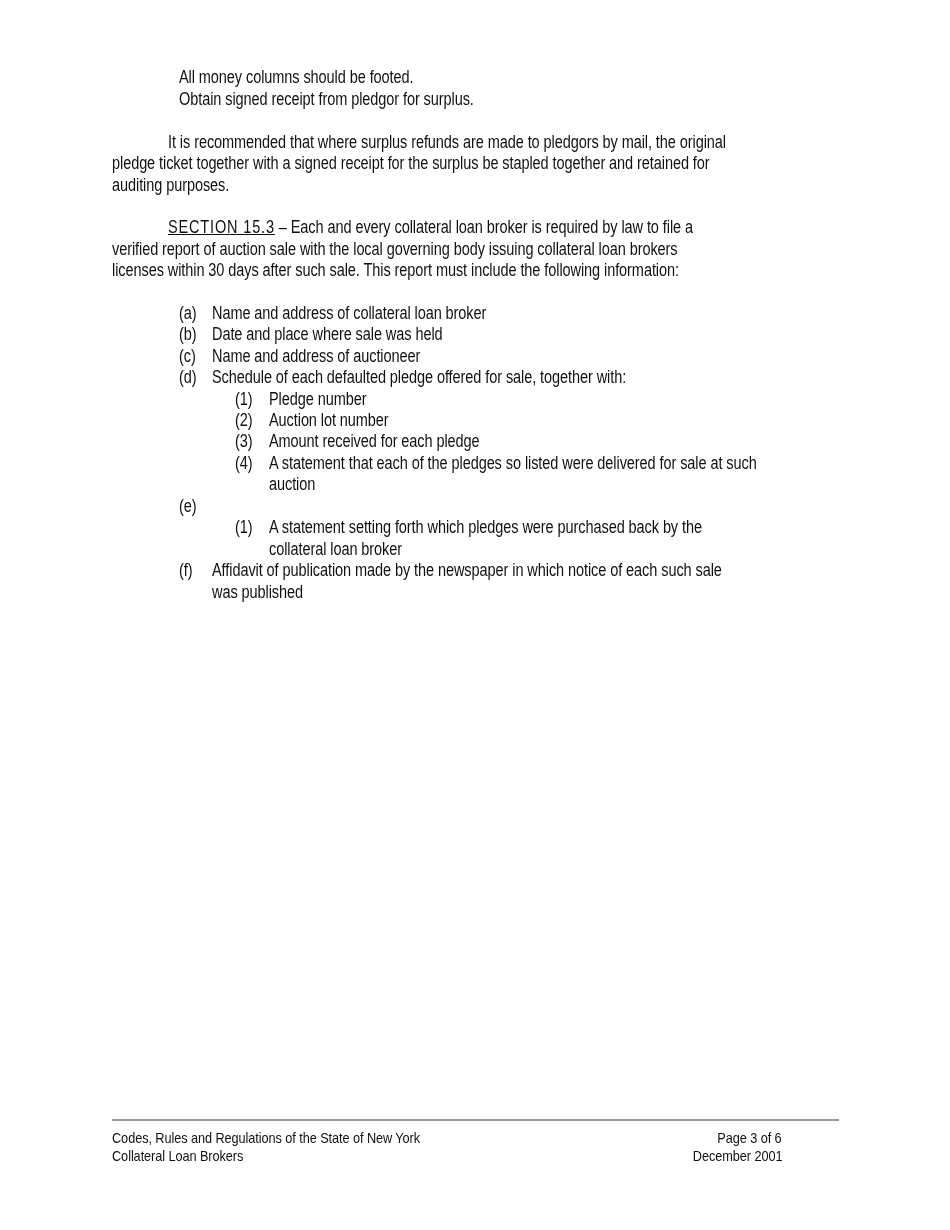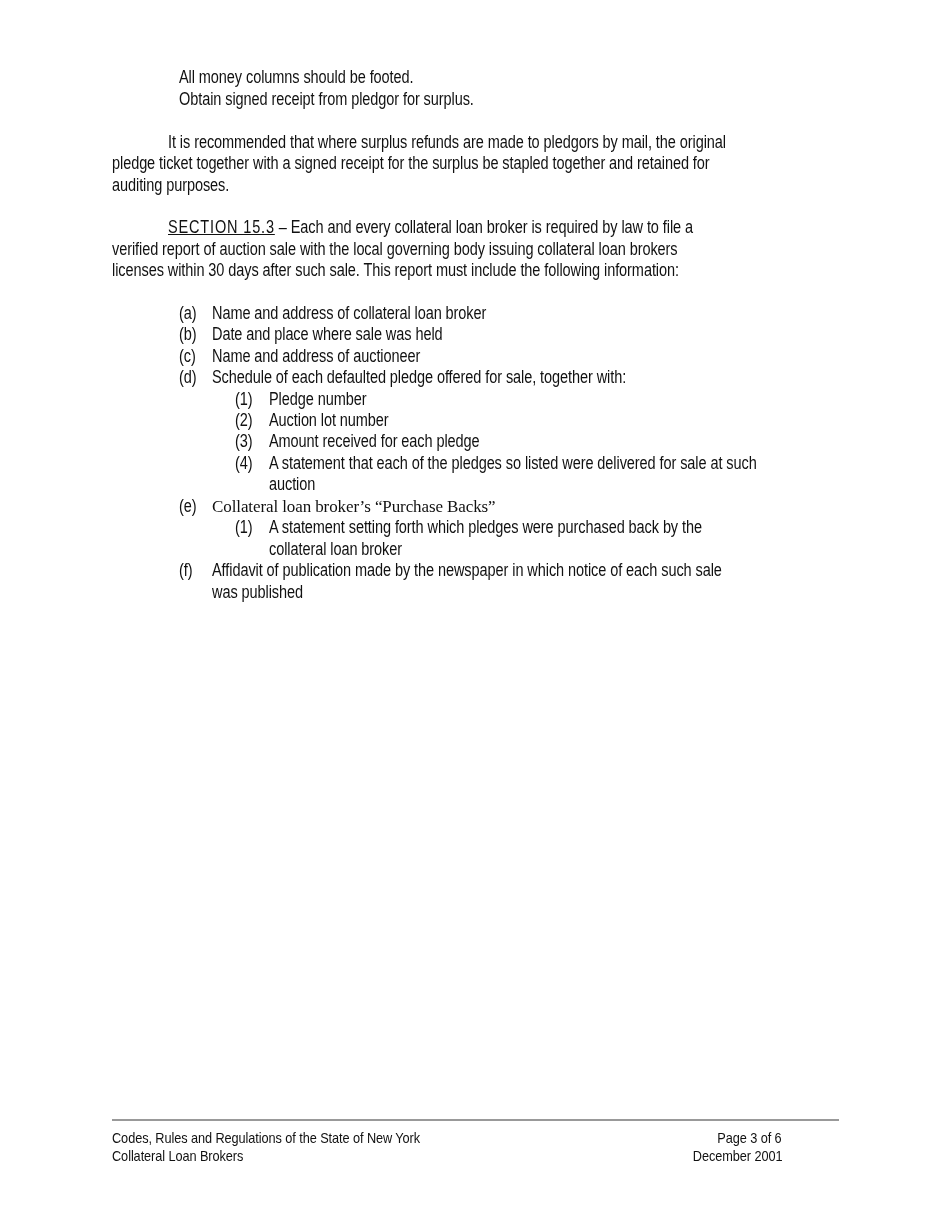--- a/index.html
+++ b/index.html
@@ -59,21 +59,20 @@
   <div class="line" style="left:269px; top:389px;">Pledge number</div>
   <div class="line" style="left:235px; top:410px;">(2)</div>
   <div class="line" style="left:269px; top:410px;">Auction lot number</div>
   <div class="line" style="left:235px; top:431px;">(3)</div>
   <div class="line" style="left:269px; top:431px;">Amount received for each pledge</div>
   <div class="line" style="left:235px; top:453px;">(4)</div>
   <div class="line" style="left:269px; top:453px;">A statement that each of the pledges so listed were delivered for sale at such</div>
   <div class="line" style="left:269px; top:474px;">auction</div>
 
   <div class="line" style="left:179px; top:496px;">(e)</div>
-  <div class="line serif" style="left:212px; top:496px;">Collateral loan broker’s “Purchase Backs”</div>
   <div class="line" style="left:235px; top:517px;">(1)</div>
   <div class="line" style="left:269px; top:517px;">A statement setting forth which pledges were purchased back by the</div>
   <div class="line" style="left:269px; top:539px;">collateral loan broker</div>
 
   <div class="line" style="left:179px; top:560px;">(f)</div>
   <div class="line" style="left:212px; top:560px;">Affidavit of publication made by the newspaper in which notice of each such sale</div>
   <div class="line" style="left:212px; top:582px;">was published</div>
 
   <div class="footer-rule"></div>
   <div class="line foot" style="left:112px; top:1127px;">Codes, Rules and Regulations of the State of New York</div>

